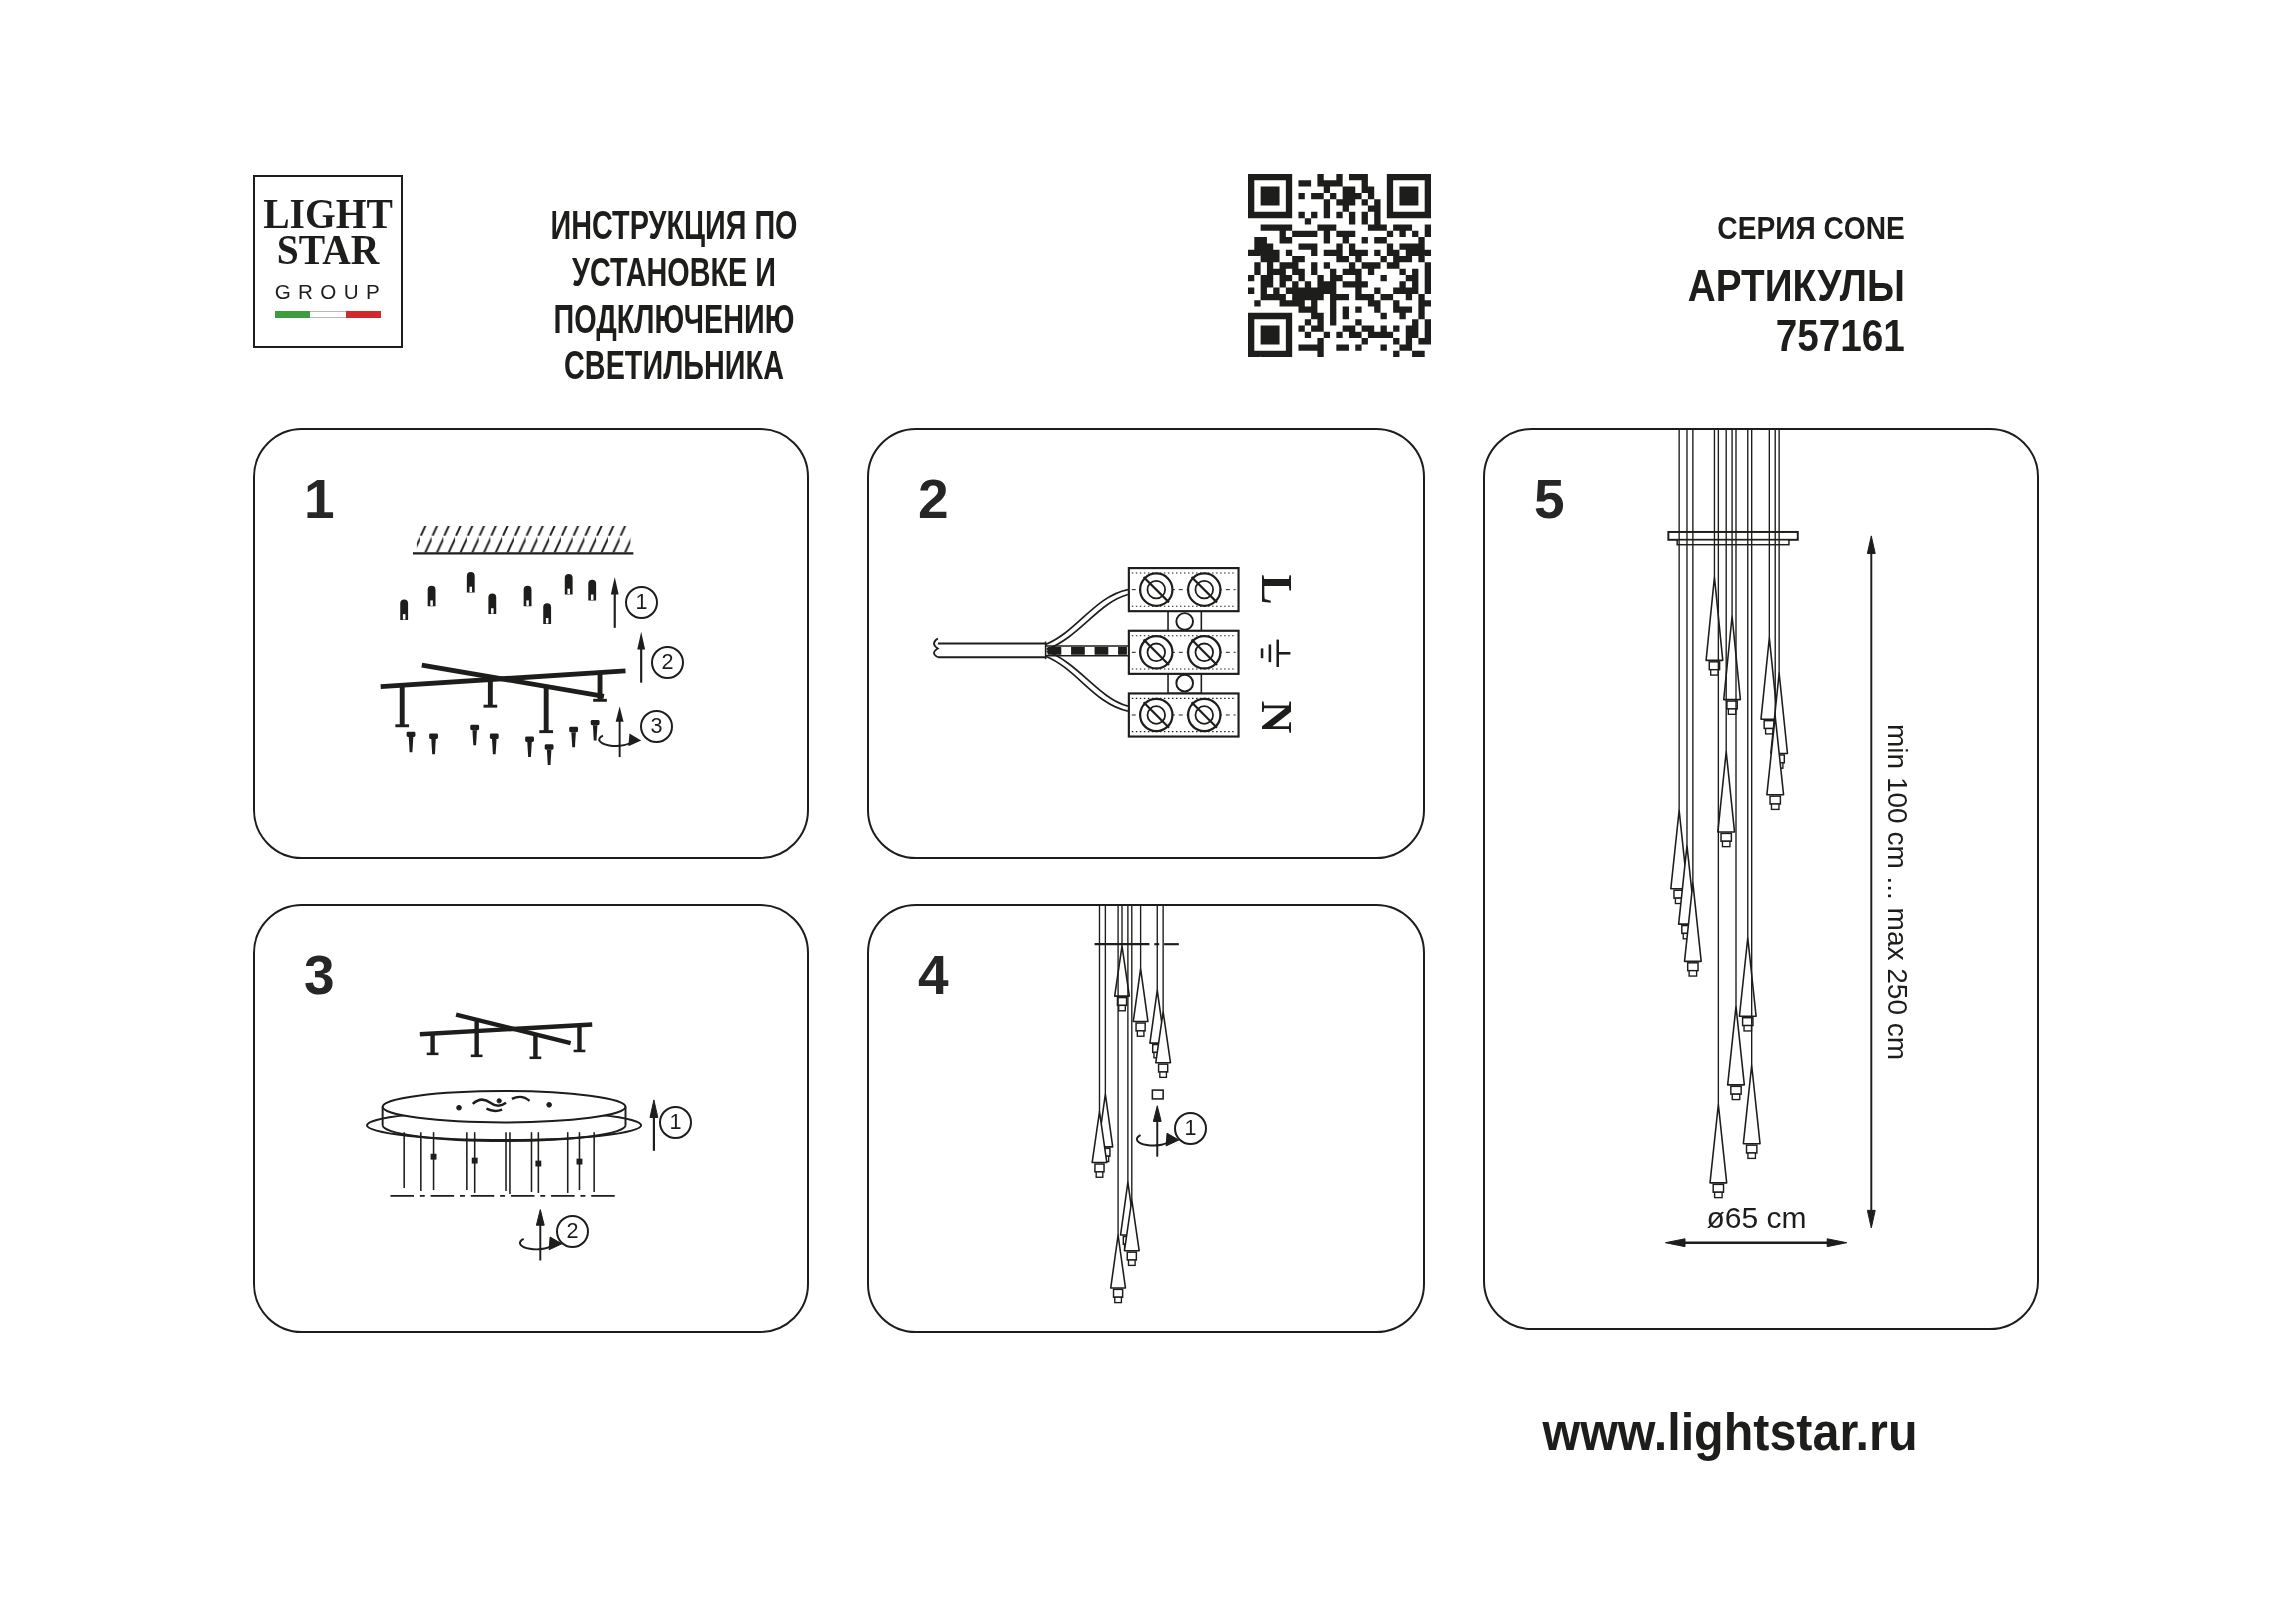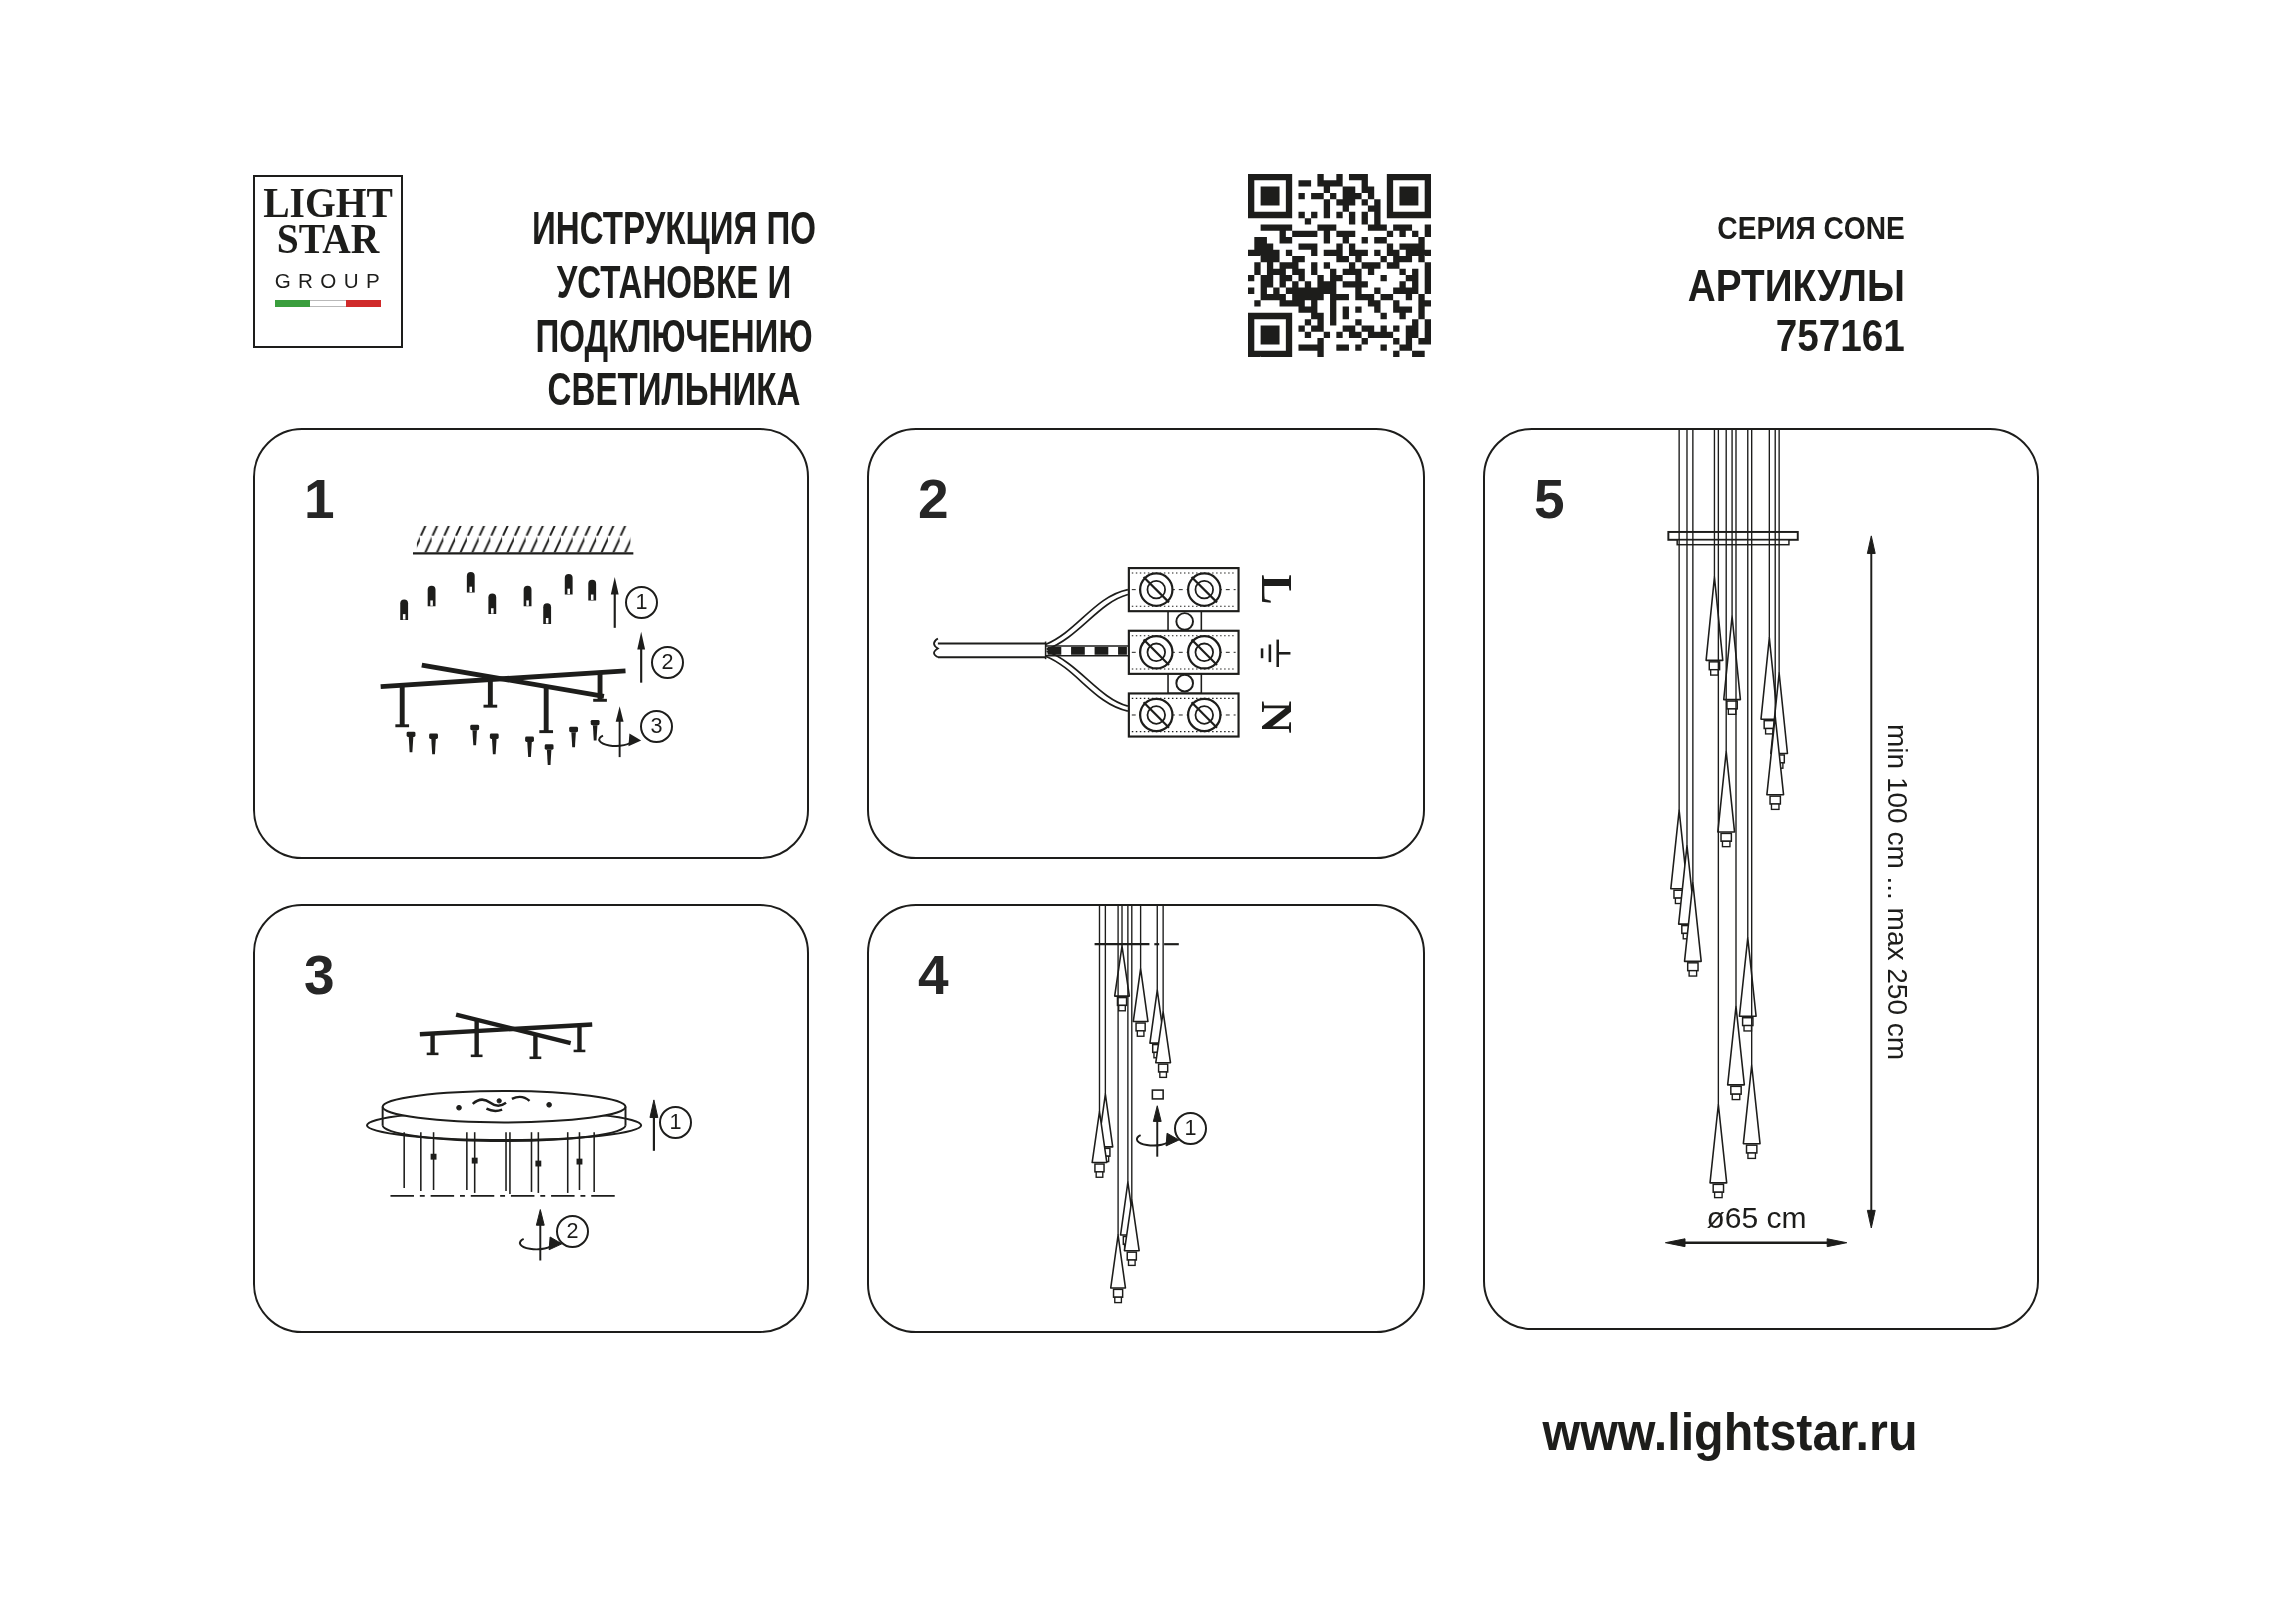--- a/index.html
+++ b/index.html
@@ -1,30 +1,30 @@
 <!DOCTYPE html>
 <html><head>
 <meta charset="utf-8">
 <style>
   html,body{margin:0;padding:0;background:#ffffff;}
   body{width:2293px;height:1621px;position:relative;overflow:hidden;
        font-family:"Liberation Sans",sans-serif;color:#1d1d1b;}
   .abs{position:absolute;}
   
   .logo-box{left:253px;top:175px;width:150px;height:173px;border:2px solid #1d1d1b;
-            box-sizing:border-box;text-align:center;padding-top:8px;}
+            box-sizing:border-box;text-align:center;padding-top:19px;}
   .logo-word{font-family:"Liberation Serif",serif;font-weight:bold;font-size:43px;
              line-height:0.84;letter-spacing:0px;transform:scaleX(0.92);}
   .logo-group{font-size:20.6px;letter-spacing:7.4px;margin-top:12px;margin-left:5.9px;font-weight:400;}
   .logo-flag{width:106px;height:6.9px;margin:6.9px auto 0 auto;display:flex;}
   .logo-flag .fg{flex:1;}
   .logo-flag .fw{flex:1;border-top:1.5px solid #b9b9b9;border-bottom:1.5px solid #b9b9b9;box-sizing:border-box;background:#fff;}
   .logo-flag .fr{flex:1;}
   .main-title{left:439px;top:202px;width:470px;text-align:center;font-weight:bold;
-              font-size:46px;line-height:1.17;}
+              font-size:40px;line-height:1.17;}
   .main-title .squeeze{transform:scaleX(0.72);transform-origin:50% 0;}
   .series-block{left:1527px;top:210px;width:402px;text-align:right;}
   .series-line{font-weight:bold;font-size:32px;transform:scaleX(0.88);transform-origin:50% 0;}
   .articles-line{font-weight:bold;font-size:44px;margin-top:13.7px;transform:scaleX(0.88);transform-origin:50% 0;}
   
   .panel{border:2px solid #1d1d1b;border-radius:49px;box-sizing:border-box;background:#fff;}
   .p1{left:253px;top:428px;width:556px;height:431px;}
   .p2{left:867px;top:428px;width:558px;height:431px;}
   .p3{left:253px;top:904px;width:556px;height:429px;}
   .p4{left:867px;top:904px;width:558px;height:429px;}

